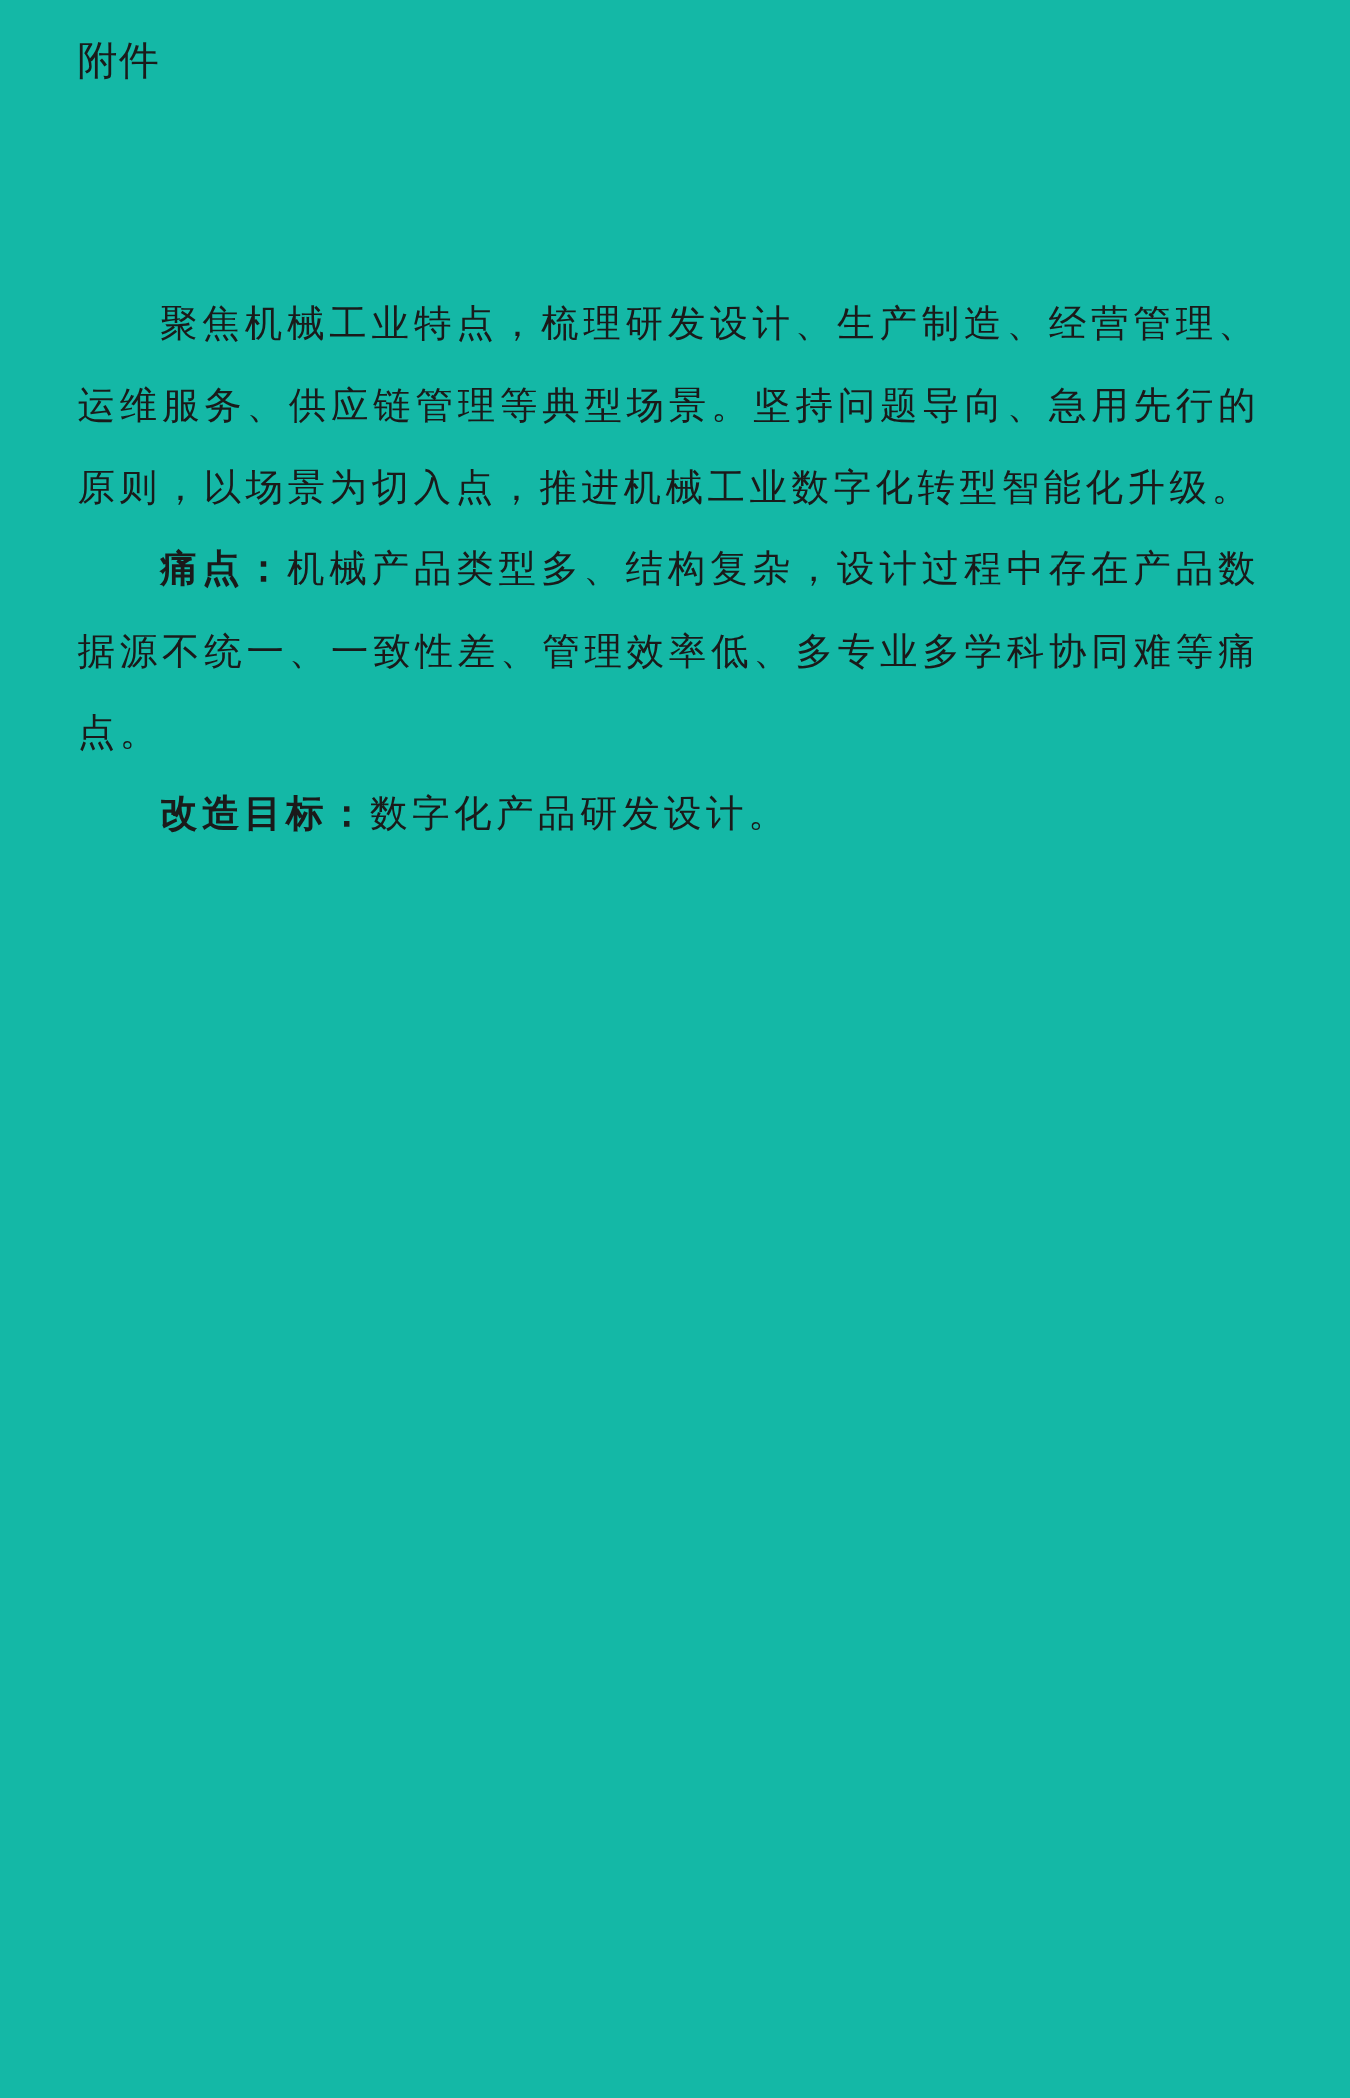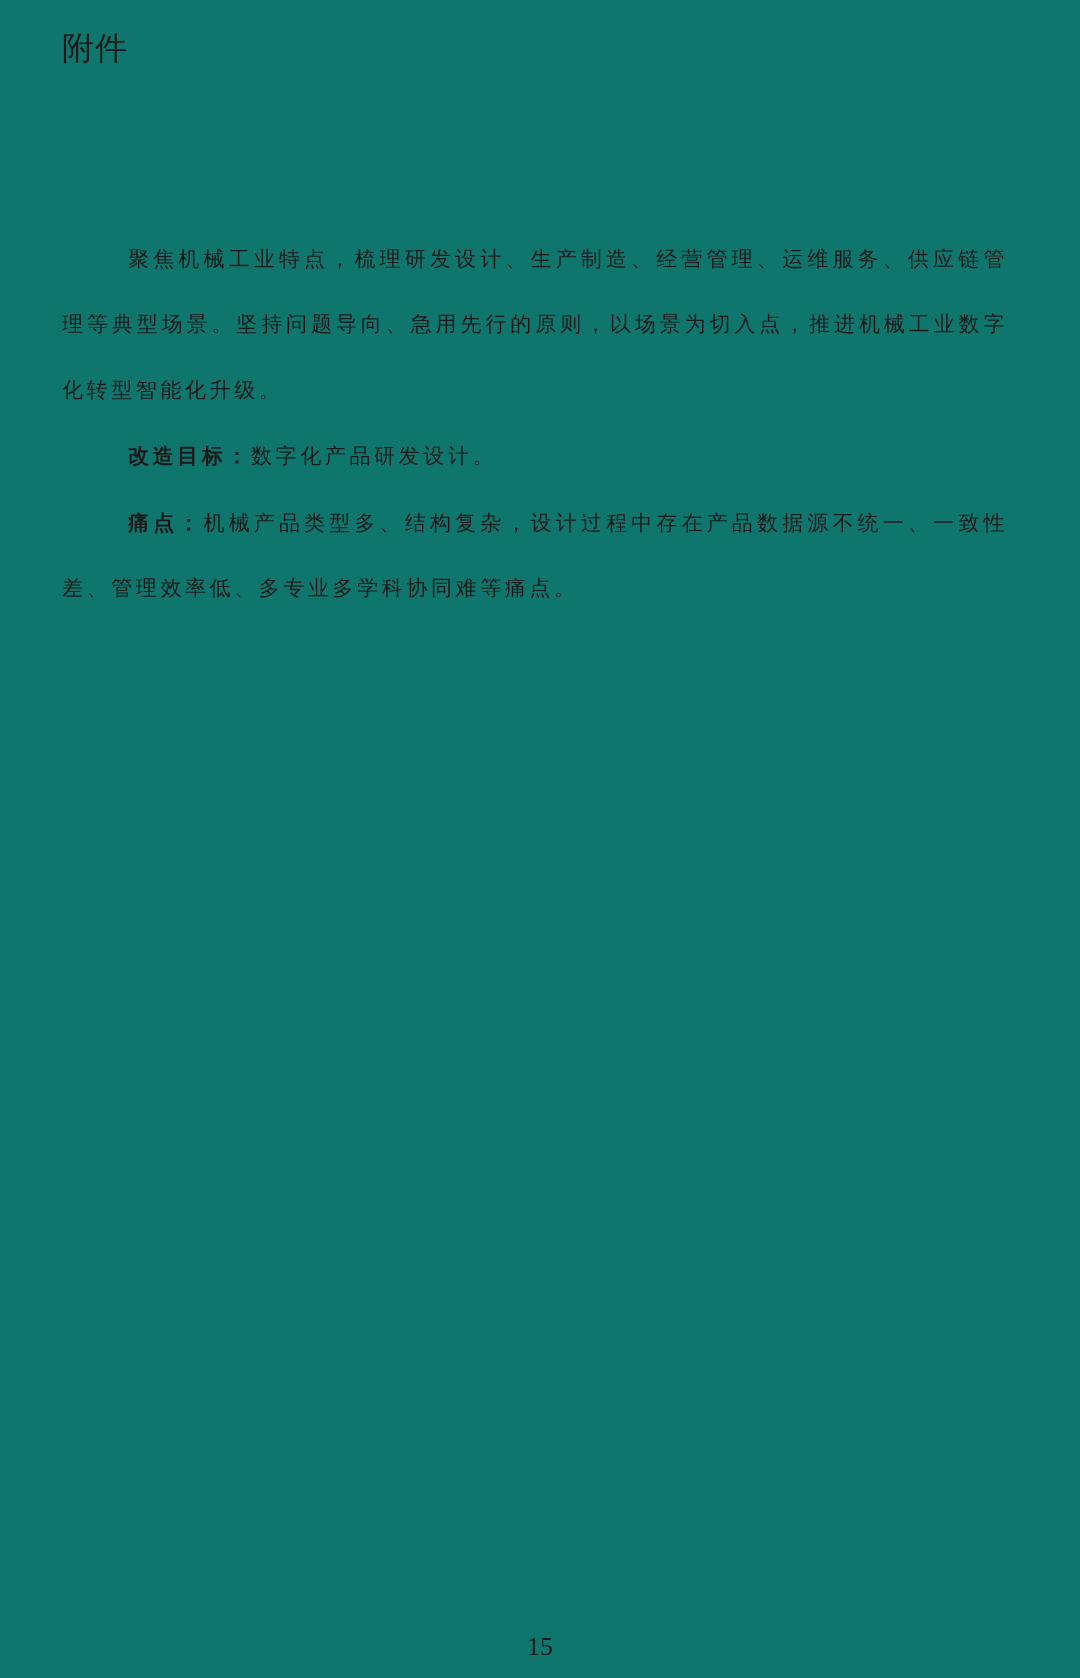--- a/index.html
+++ b/index.html
@@ -1,33 +1,32 @@
 <!DOCTYPE html>
 <html><head>
 <meta charset="utf-8">
 <style>
   html, body { margin: 0; padding: 0; background: #ffffff; }
   body { width: 1080px; height: 1678px; position: relative; overflow: hidden; color: #1a1a1a; }
-  .page { position: absolute; left: 0; top: 0; width: 1080px; height: 1678px; background: #0f766e; }
+  .page { position: absolute; left: 0; top: 0; width: 1080px; height: 1678px; background: #14b8a6; }
   .annex { position: absolute; left: 62px; top: 26px; font-family: "DejaVu Sans", sans-serif; font-size: 32px; line-height: 44px; letter-spacing: 1px; }
   .title { position: absolute; left: 0; width: 1080px; top: 162px; text-align: center; font-family: "DejaVu Serif", serif; font-weight: bold; font-size: 38px; line-height: 50px; letter-spacing: 2px; }
-  .body { position: absolute; left: 62px; top: 227px; width: 946px; font-family: "DejaVu Serif", serif; font-size: 21px; line-height: 65.4px; text-align: justify; text-justify: inter-character; letter-spacing: 3.6px; }
+  .body { position: absolute; left: 62px; top: 227px; width: 946px; font-family: "DejaVu Serif", serif; font-size: 30px; line-height: 65.4px; text-align: justify; text-justify: inter-character; letter-spacing: 3.6px; }
   .body p { margin: 0; text-indent: 66px; }
   .body .h { font-family: "DejaVu Sans", sans-serif; letter-spacing: 1px; }
   .body b { font-weight: bold; }
   .pnum { position: absolute; left: 0; width: 1080px; top: 1632px; text-align: center; font-family: "Liberation Serif", serif; font-size: 26px; line-height: 30px; }
 </style>
 </head>
 <body>
 
 <div class="page">
   <div class="annex">附件</div>
 
   <div class="body">
     <p>聚焦机械工业特点，梳理研发设计、生产制造、经营管理、运维服务、供应链管理等典型场景。坚持问题导向、急用先行的原则，以场景为切入点，推进机械工业数字化转型智能化升级。</p>
 
+    <p><b>痛点：</b><span>机械产品类型多、结构复杂，设计过程中存在产品数据源不统一、一致性差、管理效率低、多专业多学科协同难等痛点。</span></p>
     <p><b>改造目标：</b><span>数字化产品研发设计。</span></p>
-    <p><b>痛点：</b><span>机械产品类型多、结构复杂，设计过程中存在产品数据源不统一、一致性差、管理效率低、多专业多学科协同难等痛点。</span></p>
 
   </div>
 
-  <div class="pnum">15</div>
 </div>
 
 </body></html>

